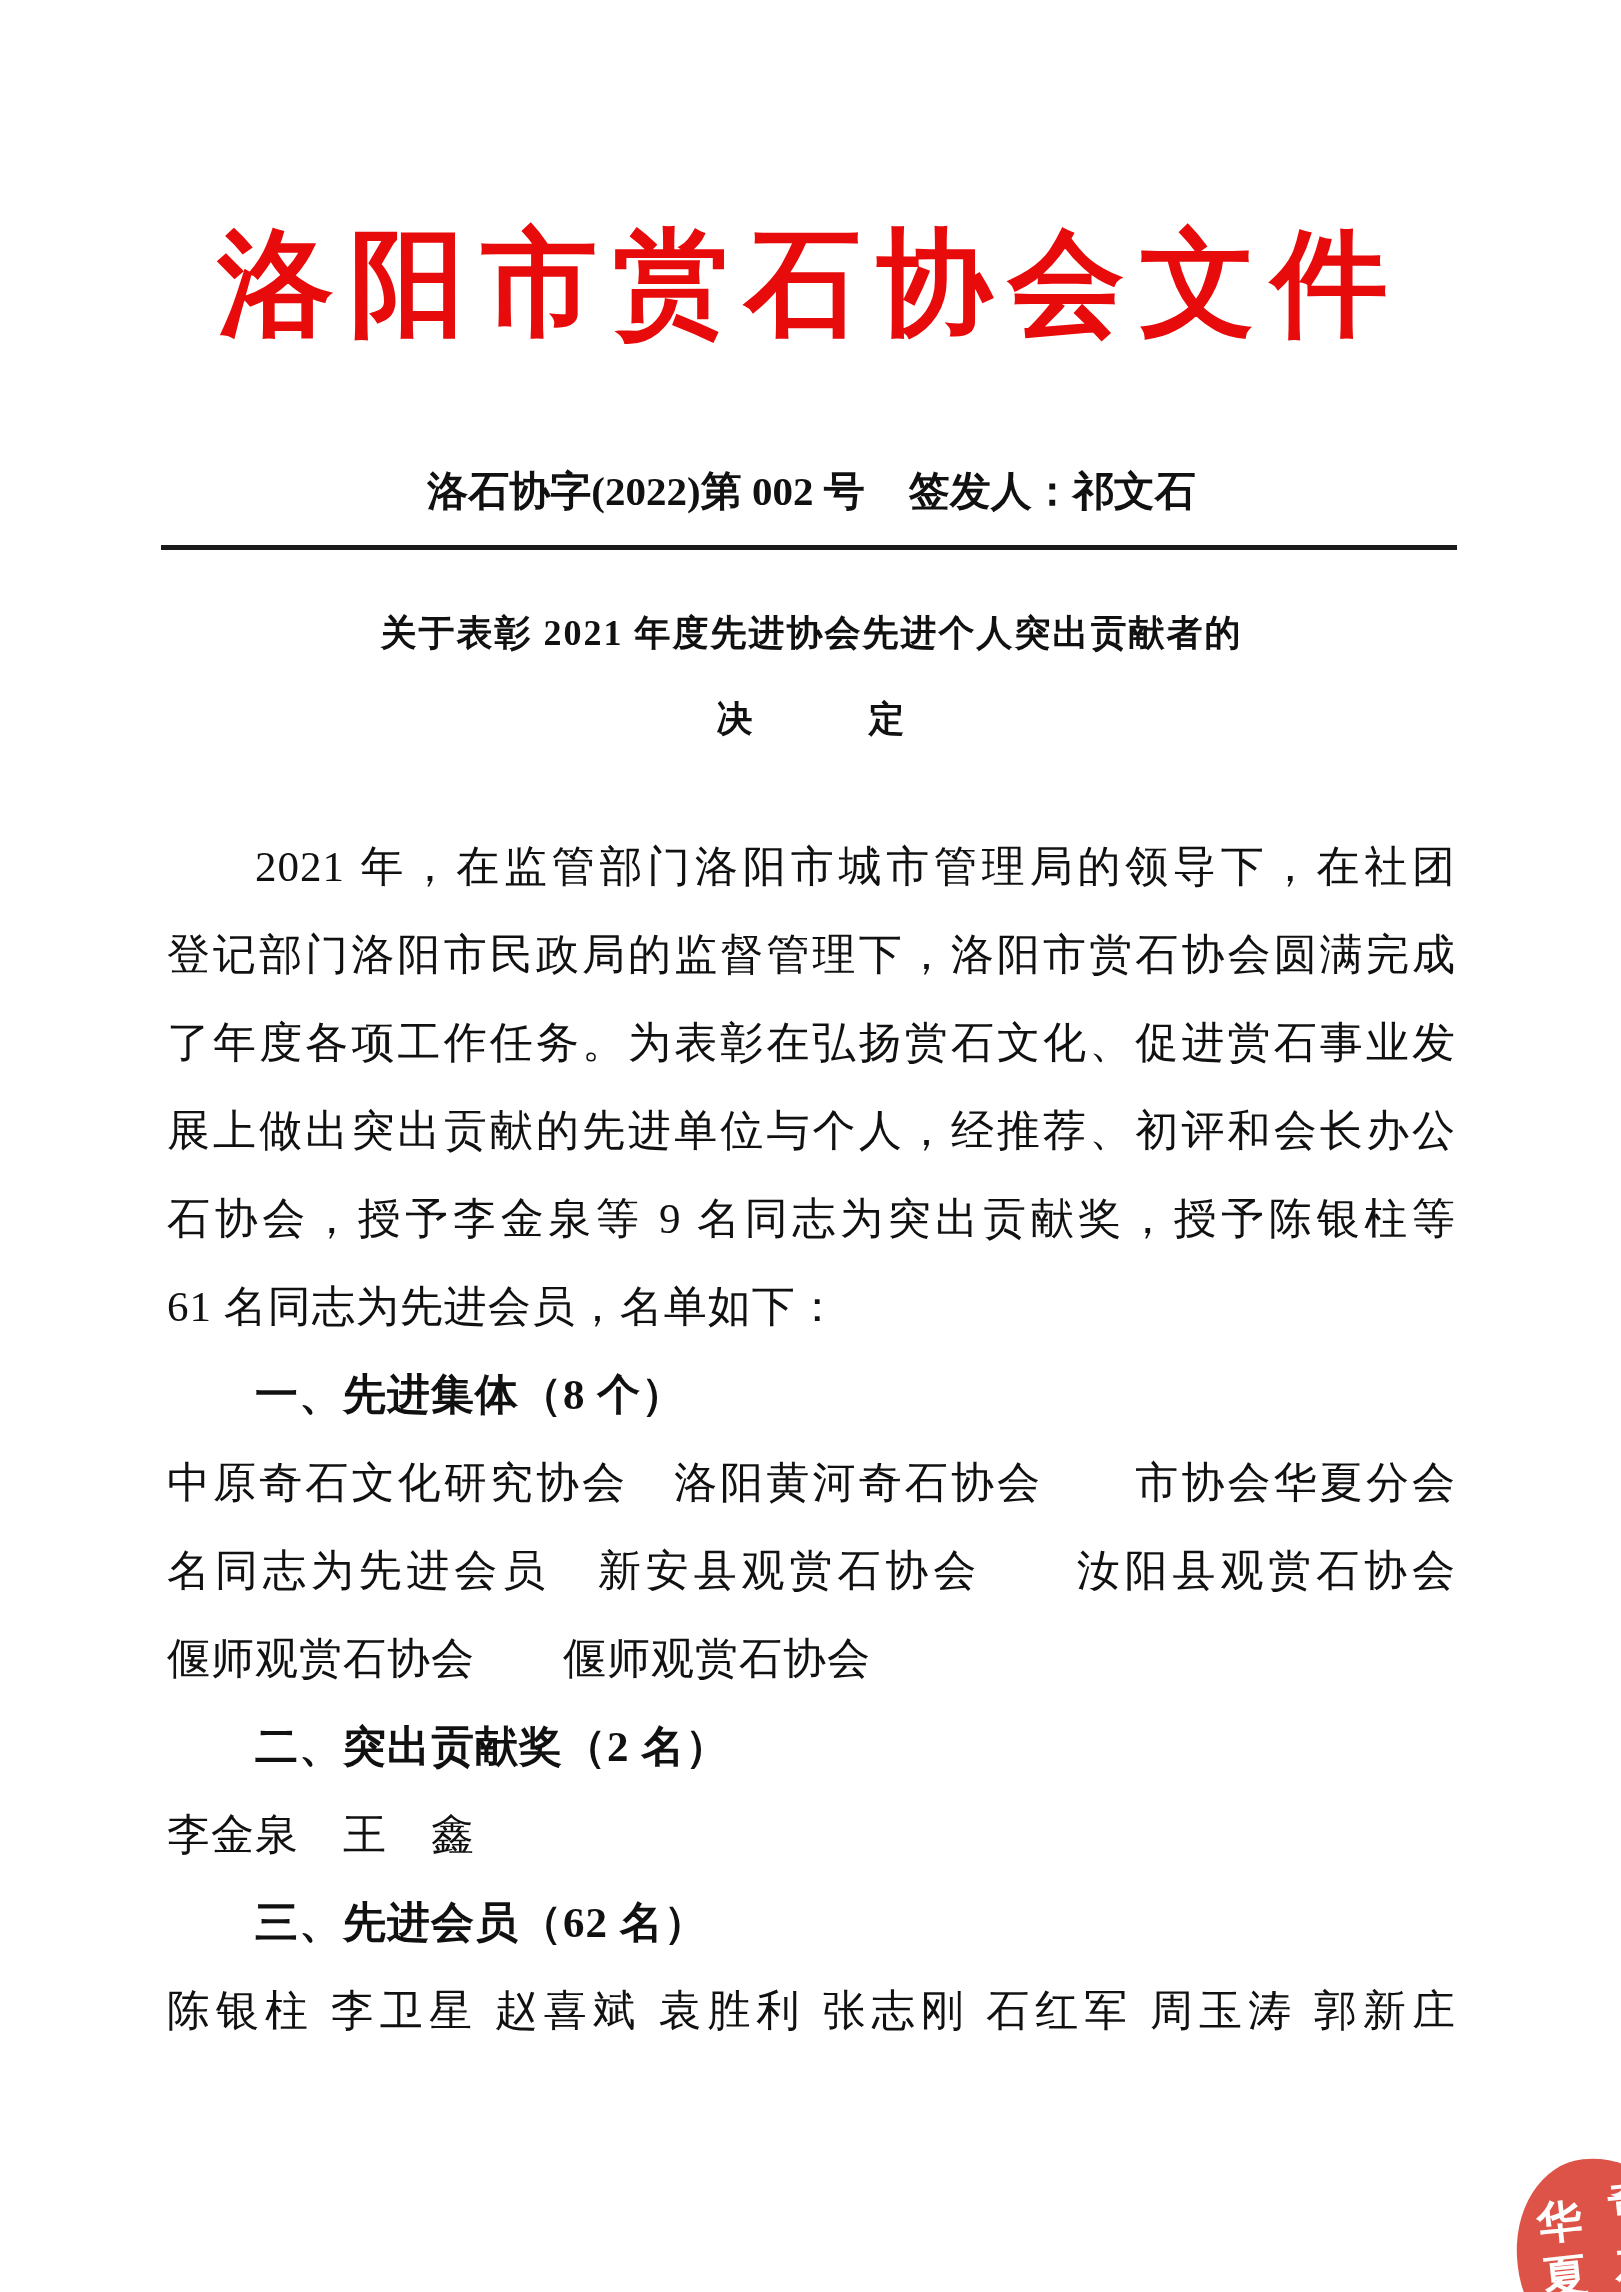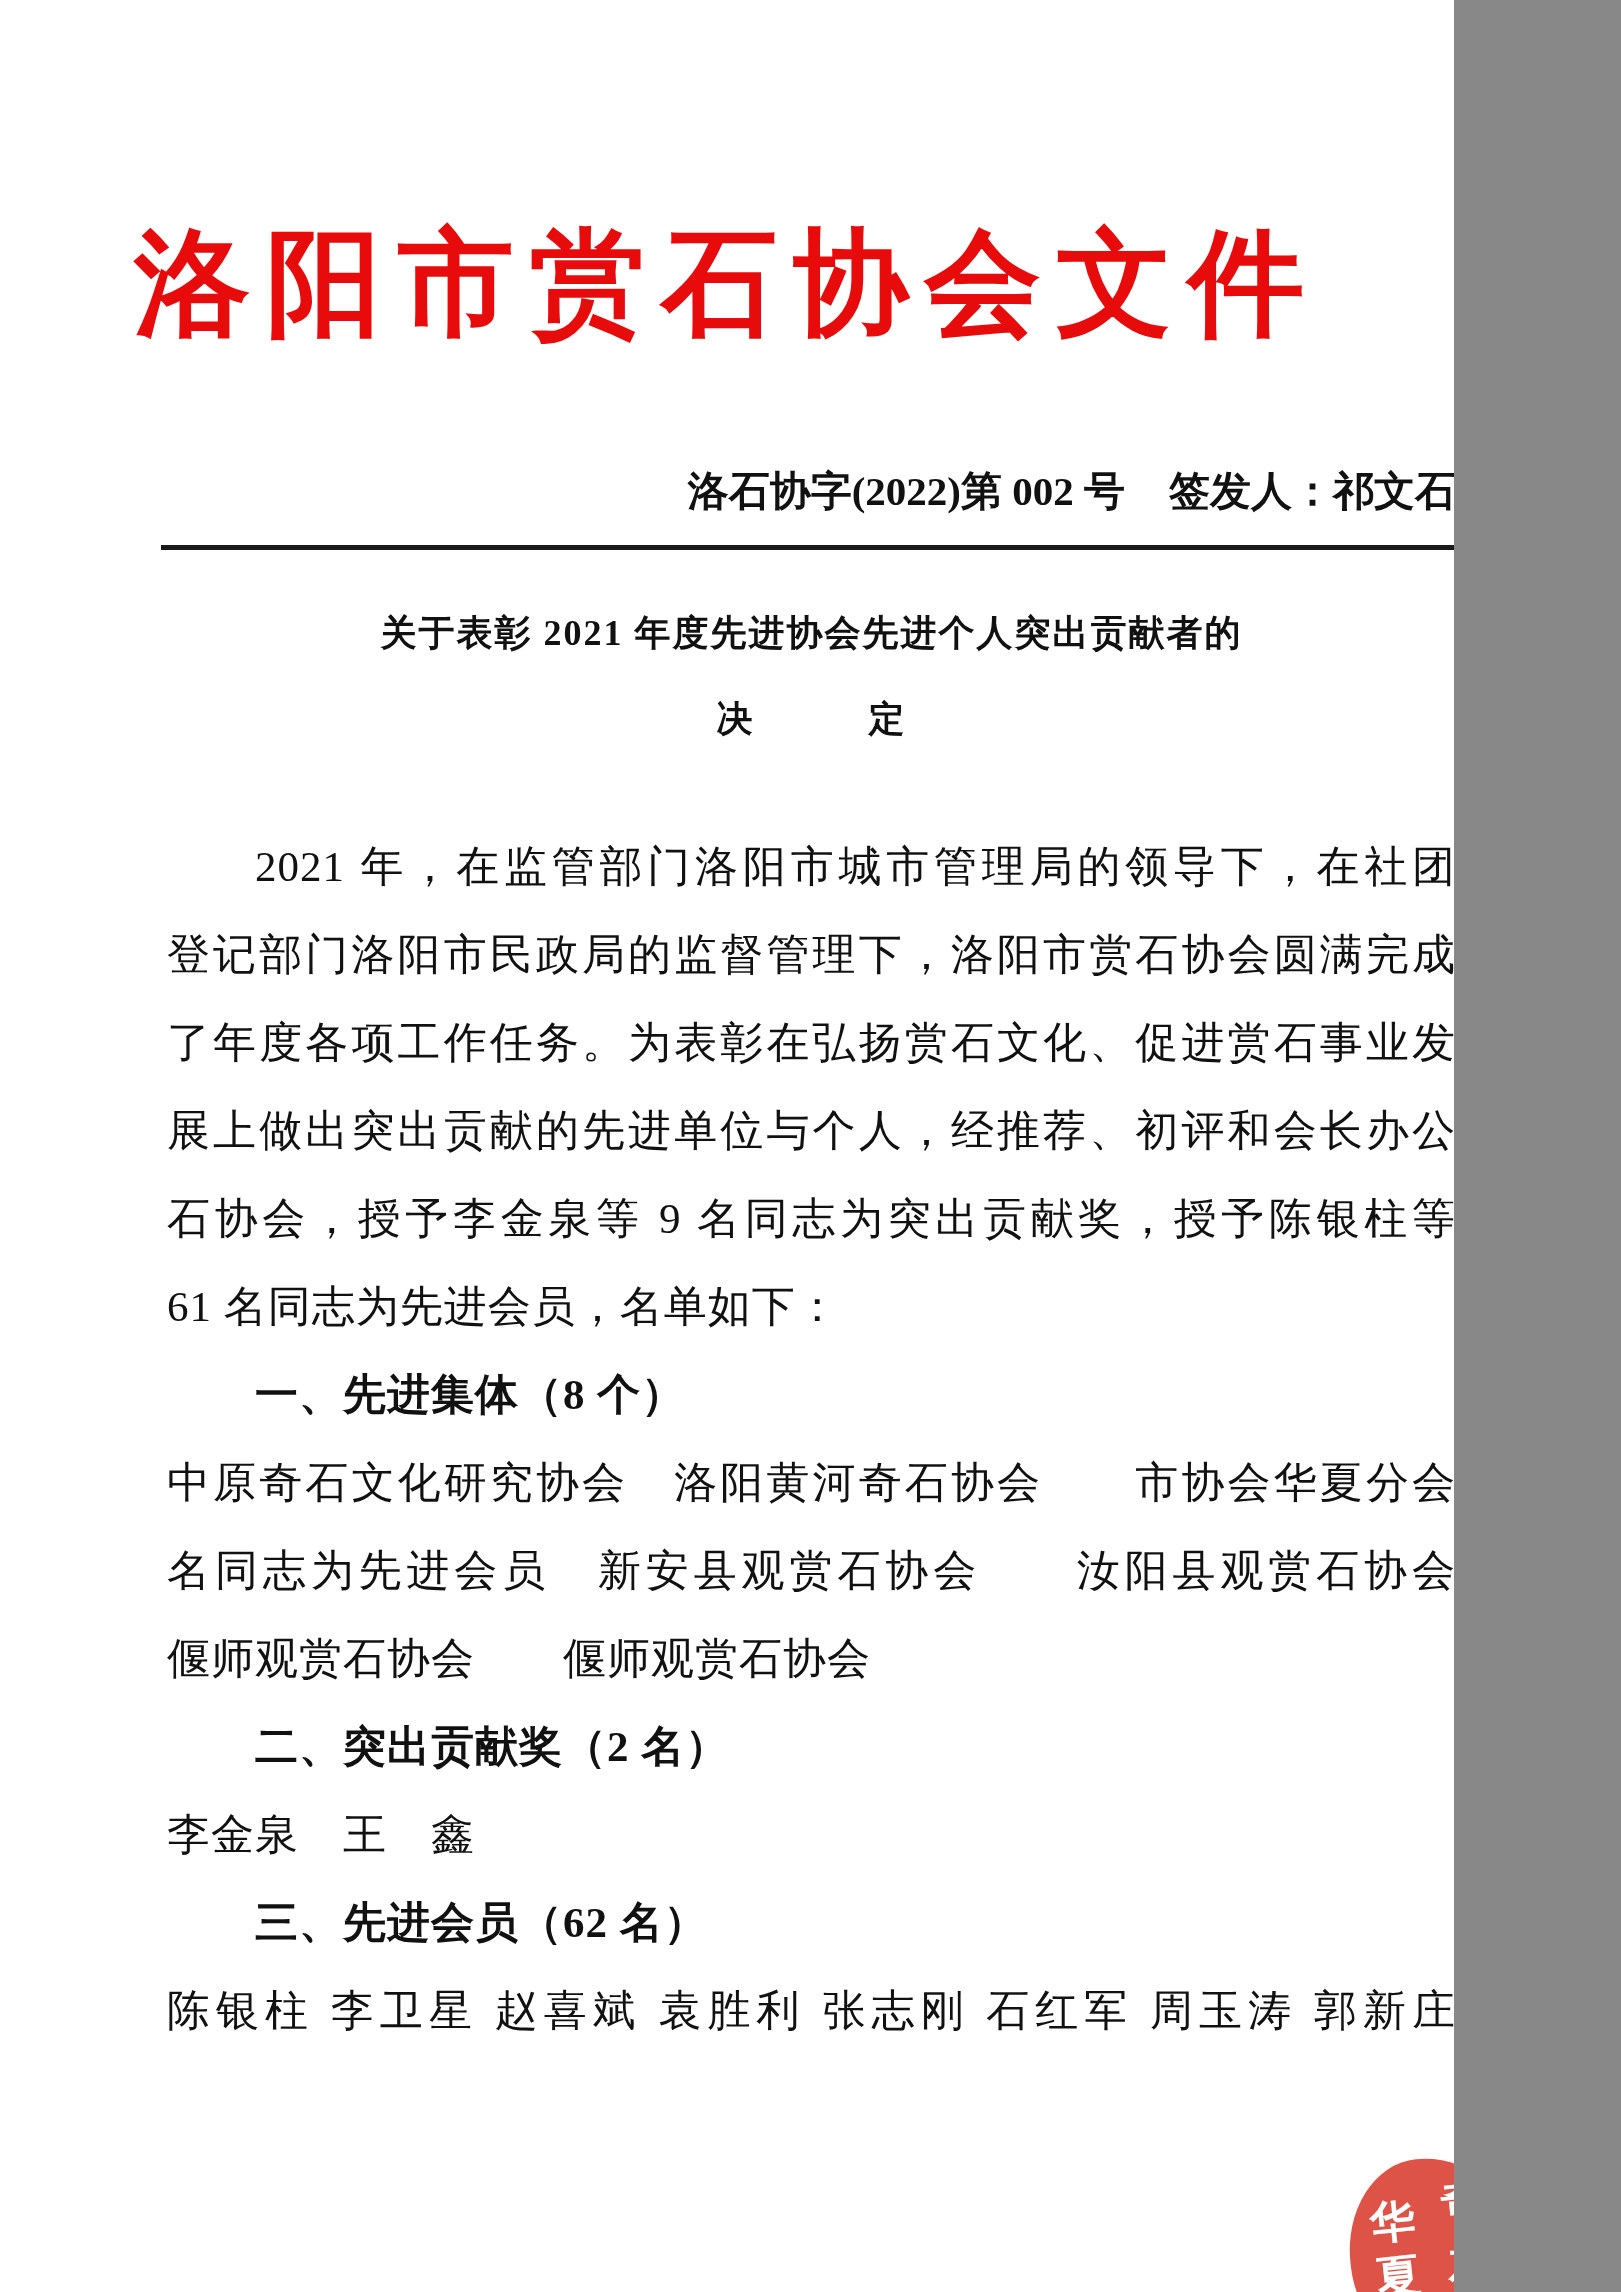--- a/index.html
+++ b/index.html
@@ -1,35 +1,35 @@
 <!DOCTYPE html>
 <html><head>
 <meta charset="utf-8">
 <style>
   html,body{margin:0;padding:0;background:#888;}
   .page{
     position:relative;
-    width:1454px;height:2293px;
+    width:1621px;height:2293px;
     background:#ffffff;
     overflow:hidden;
     font-family:"Liberation Serif","DejaVu Serif",serif;
     color:#111;
   }
   .letterhead{
     position:absolute;top:220px;left:0;width:100%;
     text-align:center;
     font-size:116px;line-height:129px;
     font-weight:bold;
     letter-spacing:15.7px;
     color:#e80b0b;
     white-space:nowrap;
   }
   .doc-info{
     position:absolute;top:463px;left:167px;width:1289px;
-    display:flex;justify-content:flex-end;align-items:baseline;
+    display:flex;justify-content:center;align-items:baseline;
     font-size:41px;line-height:57px;font-weight:bold;gap:44px;
   }
   .rule{
     position:absolute;top:545px;left:161px;width:1296px;height:4.9px;
     background:#1a1a1a;
   }
   .doc-title{
     position:absolute;top:590px;left:167px;width:1289px;
     text-align:center;font-weight:bold;
     font-size:36px;line-height:86px;letter-spacing:2px;

